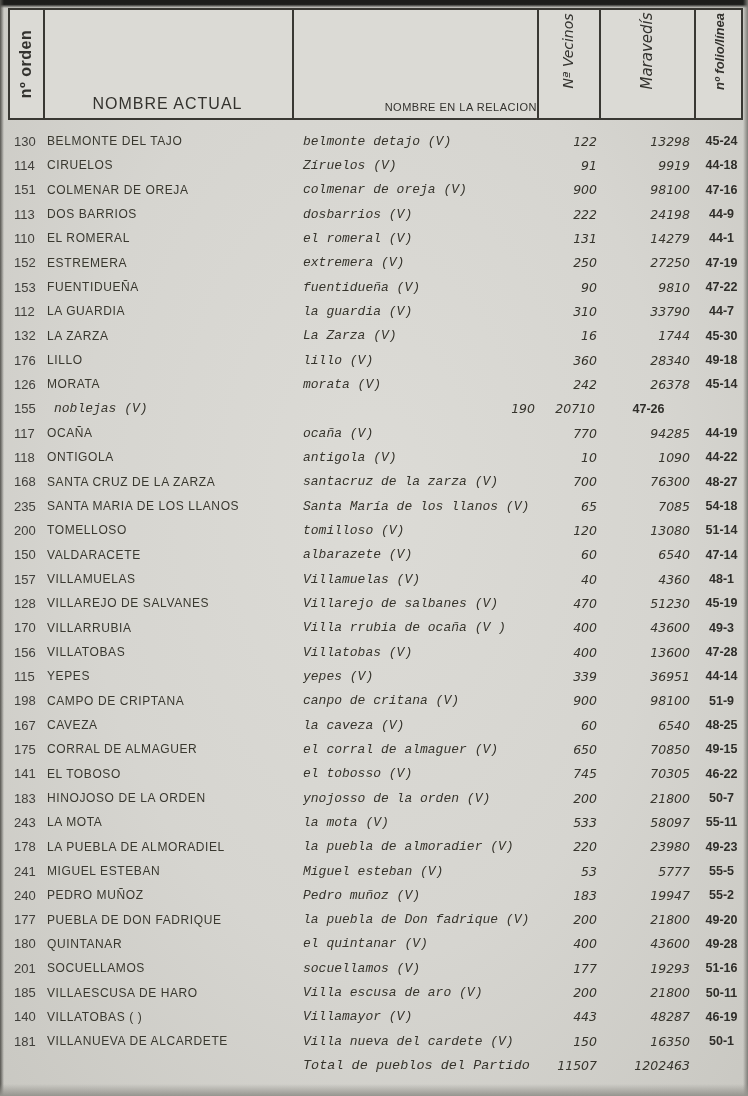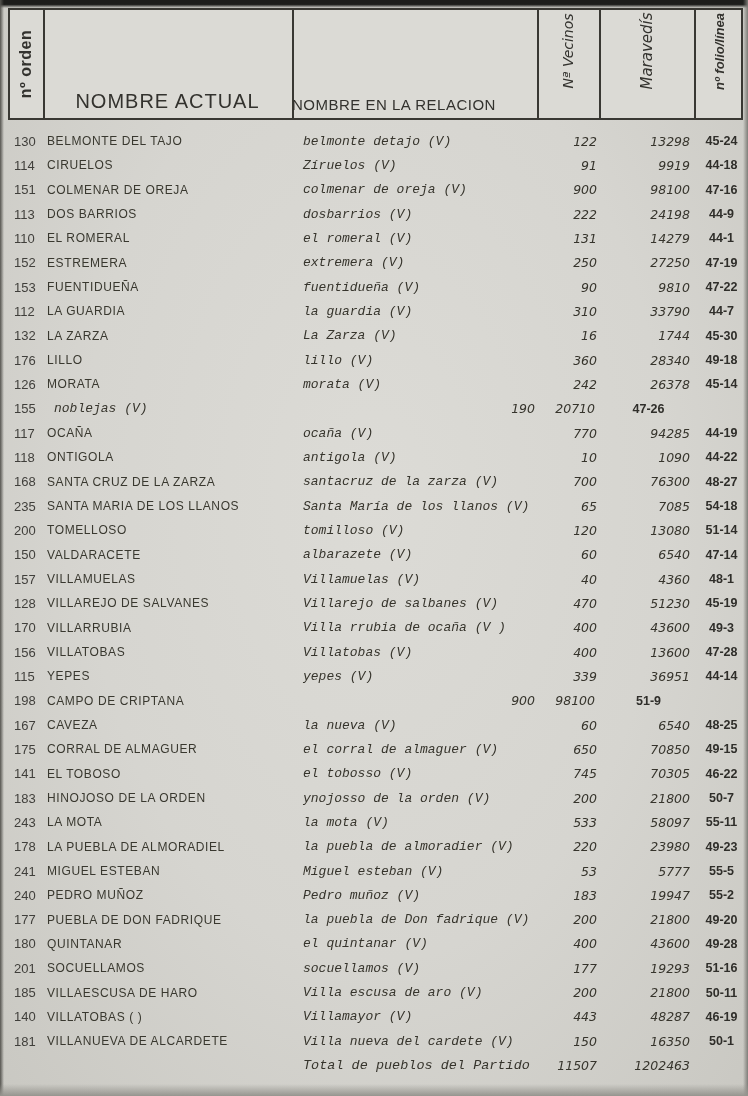--- a/index.html
+++ b/index.html
@@ -51,27 +51,27 @@
   .h-orden span {
     transform: rotate(-90deg);
     white-space: nowrap;
     font-weight: bold;
     font-size: 16px;
     letter-spacing: 0.5px;
   }
   .h-actual {
     left: 33px; bottom: 5px; width: 249px;
     text-align: center;
-    font-size: 20px;
+    font-size: 16px;
     letter-spacing: 1px;
   }
   .h-relacion {
     left: 282px; bottom: 5px; width: 245px;
-    text-align: left;
-    font-size: 15px;
+    text-align: right;
+    font-size: 11px;
     letter-spacing: 0.5px;
   }
   .h-rot {
     display: flex; align-items: center; justify-content: center;
     top: 0; height: 82px;
   }
   .h-rot span { transform: rotate(-90deg); white-space: nowrap; }
   .h-vecinos  { left: 527px; width: 62px; }
   .h-vecinos span { font-style: italic; font-size: 14px; font-family: "DejaVu Sans", sans-serif; }
   .h-maravedis { left: 589px; width: 95px; }
@@ -359,29 +359,30 @@
     <div class="c c-actual">YEPES</div>
     <div class="c c-relacion">yepes (V)</div>
     <div class="c c-vecinos">339</div>
     <div class="c c-maravedis">36951</div>
     <div class="c c-folio">44-14</div>
   </div>
 
   <div class="trow">
     <div class="c c-orden">198</div>
     <div class="c c-actual">CAMPO DE CRIPTANA</div>
+    <div class="c c-relacion">canpo de critana (V)</div>
     <div class="c c-vecinos">900</div>
     <div class="c c-maravedis">98100</div>
     <div class="c c-folio">51-9</div>
   </div>
 
   <div class="trow">
     <div class="c c-orden">167</div>
     <div class="c c-actual">CAVEZA</div>
-    <div class="c c-relacion">la nueva (V)</div>
+    <div class="c c-relacion">la caveza (V)</div>
     <div class="c c-vecinos">60</div>
     <div class="c c-maravedis">6540</div>
     <div class="c c-folio">48-25</div>
   </div>
 
   <div class="trow">
     <div class="c c-orden">175</div>
     <div class="c c-actual">CORRAL DE ALMAGUER</div>
     <div class="c c-relacion">el corral de almaguer (V)</div>
     <div class="c c-vecinos">650</div>

